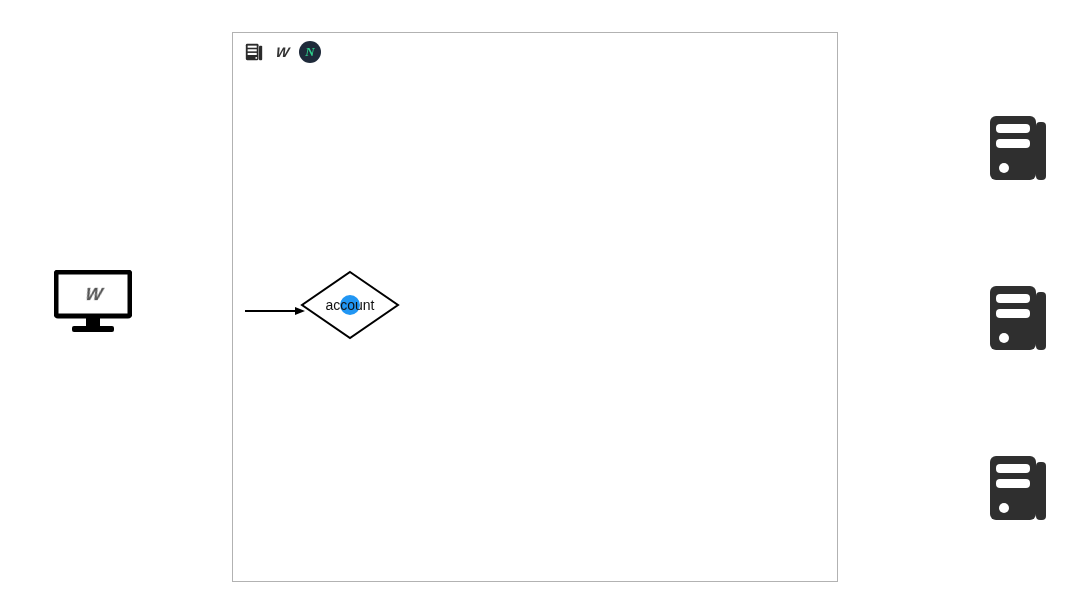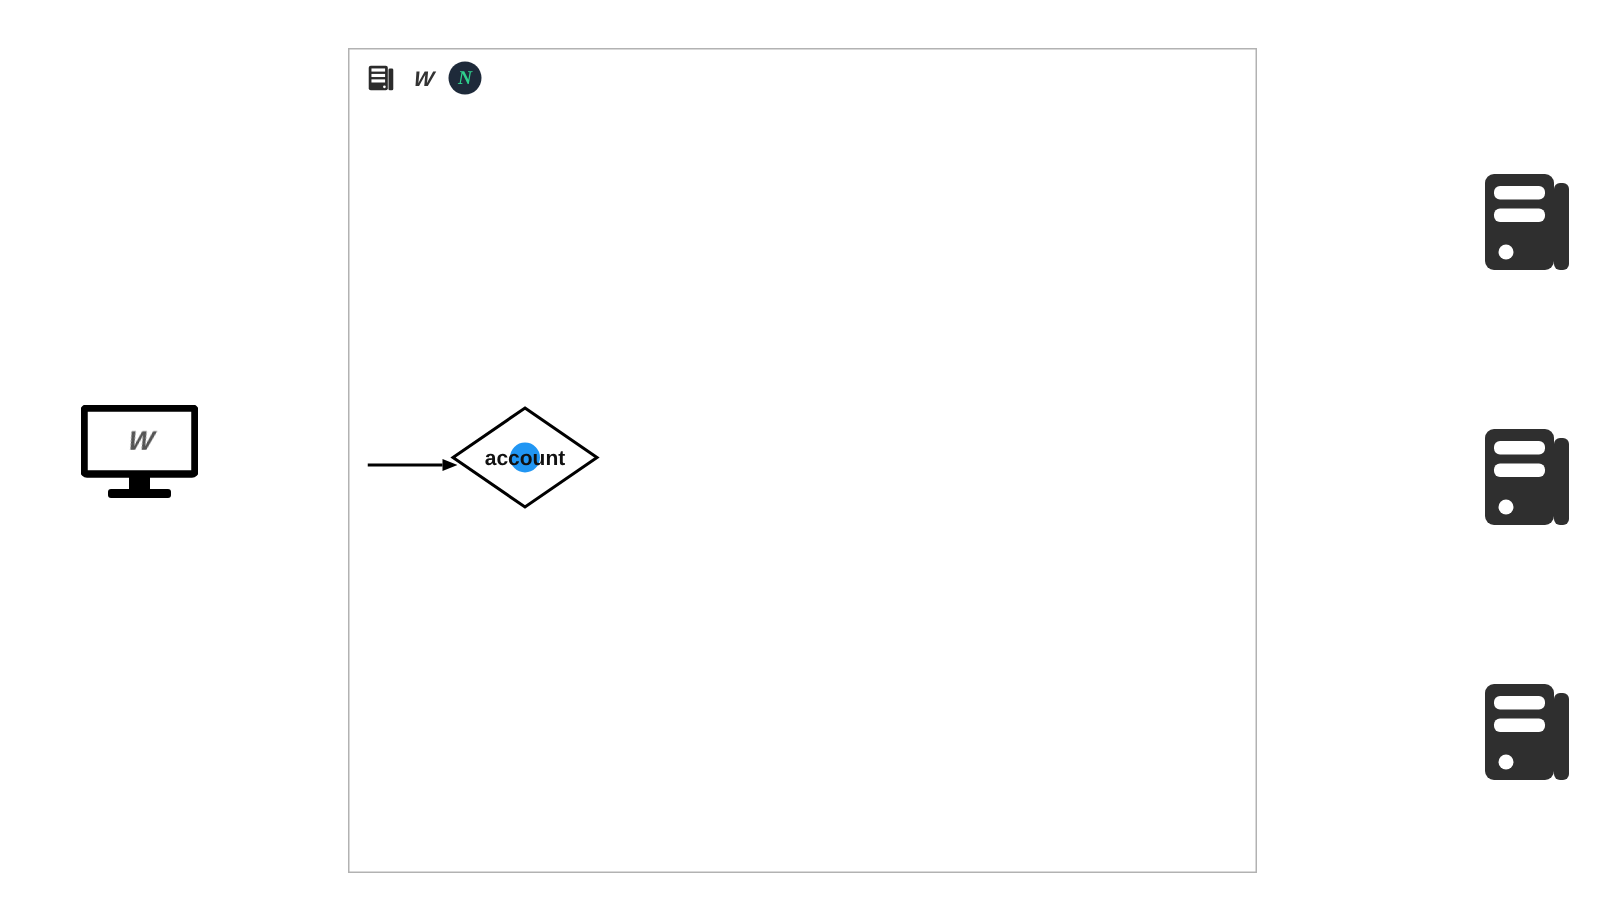--- a/index.html
+++ b/index.html
@@ -121,21 +121,21 @@
     background: #2196f3;
   }
   .diamond .label {
     position: absolute;
     left: 0;
     right: 0;
     top: 50%;
     transform: translateY(-50%);
     text-align: center;
     font-size: 14px;
-    font-weight: 700;
+    font-weight: 400;
     color: #111;
   }
 
   
   .server-col {
     position: absolute;
     right: 30px;
     top: 110px;
     display: flex;
     flex-direction: column;

